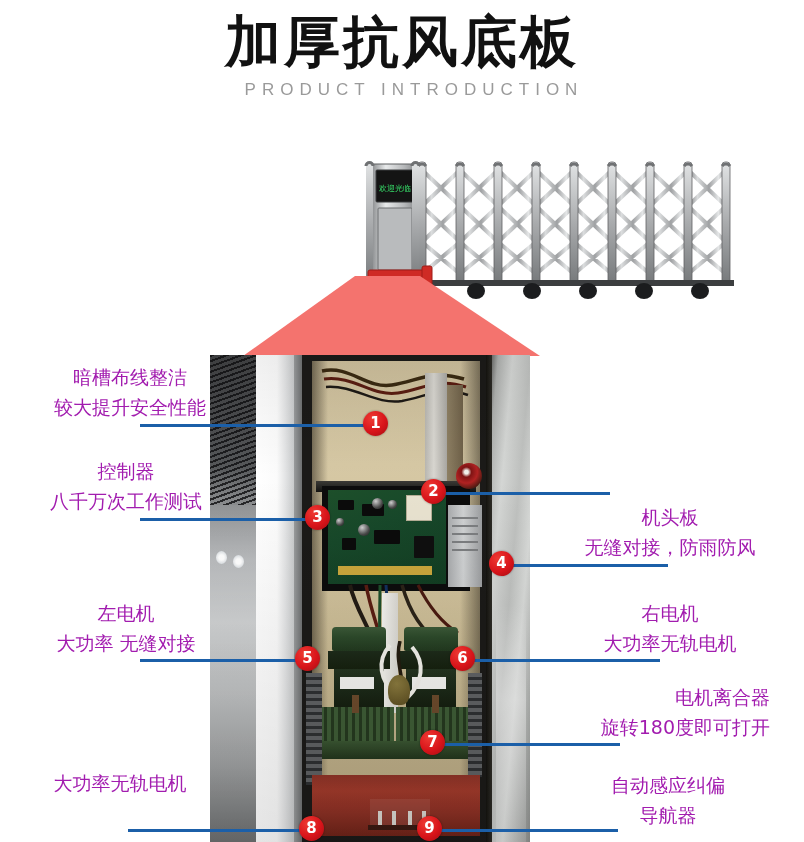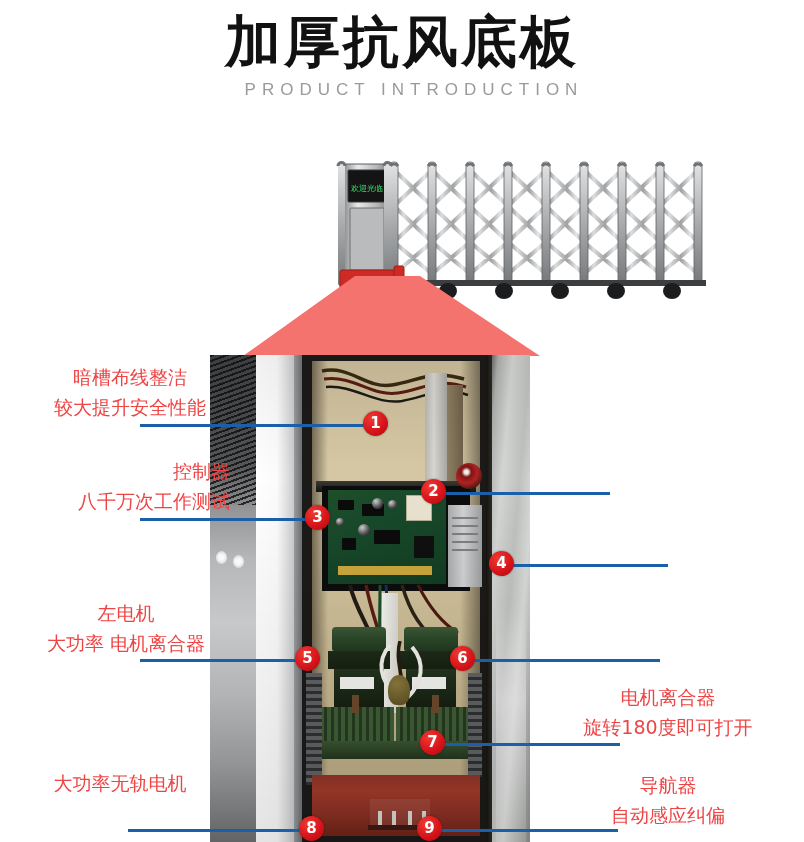--- a/index.html
+++ b/index.html
@@ -16,21 +16,21 @@
     position:absolute;left:0;top:10px;width:804px;text-align:center;
     font-size:56px;font-weight:bold;color:#111111;letter-spacing:3px;
     line-height:64px;font-family:"DejaVu Sans","Liberation Sans",sans-serif;
   }
   .title-en{
     position:absolute;left:12px;top:80px;width:804px;text-align:center;
     font-size:17px;color:#9a9a9a;letter-spacing:6px;font-weight:normal;
   }
 
   
-  .product{position:absolute;left:328px;top:148px;width:440px;height:162px;}
+  .product{position:absolute;left:356px;top:148px;width:440px;height:162px;}
   .gate-svg{position:absolute;left:0;top:0;}
 
   
   .funnel{position:absolute;left:238px;top:276px;width:310px;height:84px;}
 
   
   .photo{
     position:absolute;left:210px;top:355px;width:320px;height:487px;
     overflow:hidden;background:#2a2622;
   }
@@ -117,21 +117,21 @@
     position:absolute;width:25px;height:25px;border-radius:50%;
     background:radial-gradient(circle at 36% 30%,#ee3a33 0%,#d8141a 55%,#a20d12 100%);
     color:#ffffff;font-size:15px;font-weight:bold;line-height:25px;text-align:center;
     box-shadow:0 0 2px rgba(0,0,0,.45);z-index:40;
     font-family:"DejaVu Sans","Liberation Sans",sans-serif;
   }
   
   .leader{position:absolute;height:3px;background:#1b5fa8;z-index:30;}
 
   
-  .lbl{position:absolute;z-index:35;color:#ef4444;font-size:19px;line-height:30px;
+  .lbl{position:absolute;z-index:35;color:#a21caf;font-size:19px;line-height:30px;
     white-space:nowrap;font-family:"DejaVu Sans","Liberation Sans",sans-serif;}
   .lbl.r{text-align:left;}
   .lbl.l{text-align:center;}
   .lbl span{display:block;}
 </style>
 </head>
 <body>
 
 <div class="stage">
 
@@ -360,40 +360,48 @@
   <div class="marker" style="left:450px;top:646px;">6</div>
   <div class="marker" style="left:420px;top:730px;">7</div>
   <div class="marker" style="left:299px;top:816px;">8</div>
   <div class="marker" style="left:417px;top:816px;">9</div>
 
   <div class="lbl l" style="left:30px;top:362px;width:200px;">
     <span>暗槽布线整洁</span>
     <span>较大提升安全性能</span>
   </div>
 
-  <div class="lbl l" style="left:22px;top:456px;width:208px;text-align:right;">
+  <div class="lbl l" style="left:22px;top:456px;width:208px;">
     <span>控制器</span>
     <span>八千万次工作测试</span>
   </div>
 
   <div class="lbl l" style="left:22px;top:598px;width:208px;">
     <span>左电机</span>
-    <span>大功率 电机离合器</span>
+    <span>大功率 无缝对接</span>
   </div>
 
   <div class="lbl l" style="left:16px;top:768px;width:208px;">
     <span>大功率无轨电机</span>
   </div>
 
 
-
-
-  <div class="lbl r" style="left:566px;top:682px;text-align:center;width:204px;">
+  <div class="lbl r" style="left:570px;top:502px;text-align:center;width:200px;">
+    <span>机头板</span>
+    <span>无缝对接，防雨防风</span>
+  </div>
+
+  <div class="lbl r" style="left:570px;top:598px;text-align:center;width:200px;">
+    <span>右电机</span>
+    <span>大功率无轨电机</span>
+  </div>
+
+  <div class="lbl r" style="left:566px;top:682px;text-align:right;width:204px;">
     <span>电机离合器</span>
     <span>旋转180度即可打开</span>
   </div>
 
   <div class="lbl r" style="left:566px;top:770px;text-align:center;width:204px;">
+    <span>自动感应纠偏</span>
     <span>导航器</span>
-    <span>自动感应纠偏</span>
   </div>
 
 </div>
 
 </body></html>

